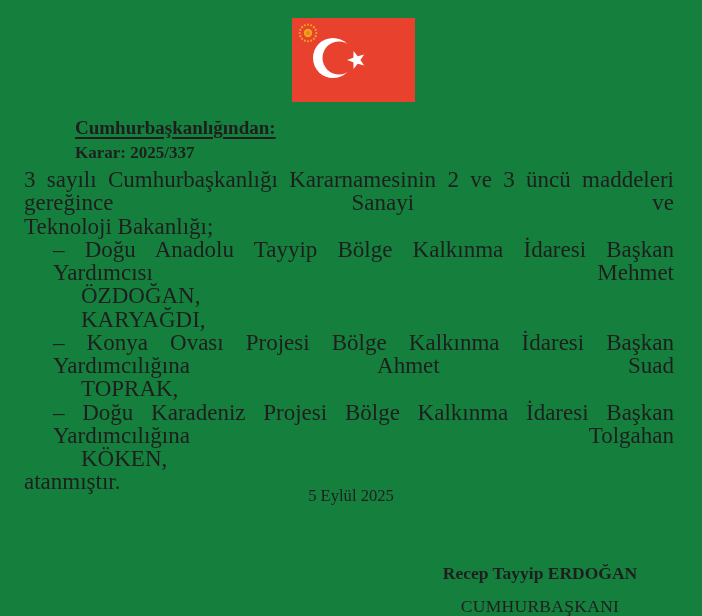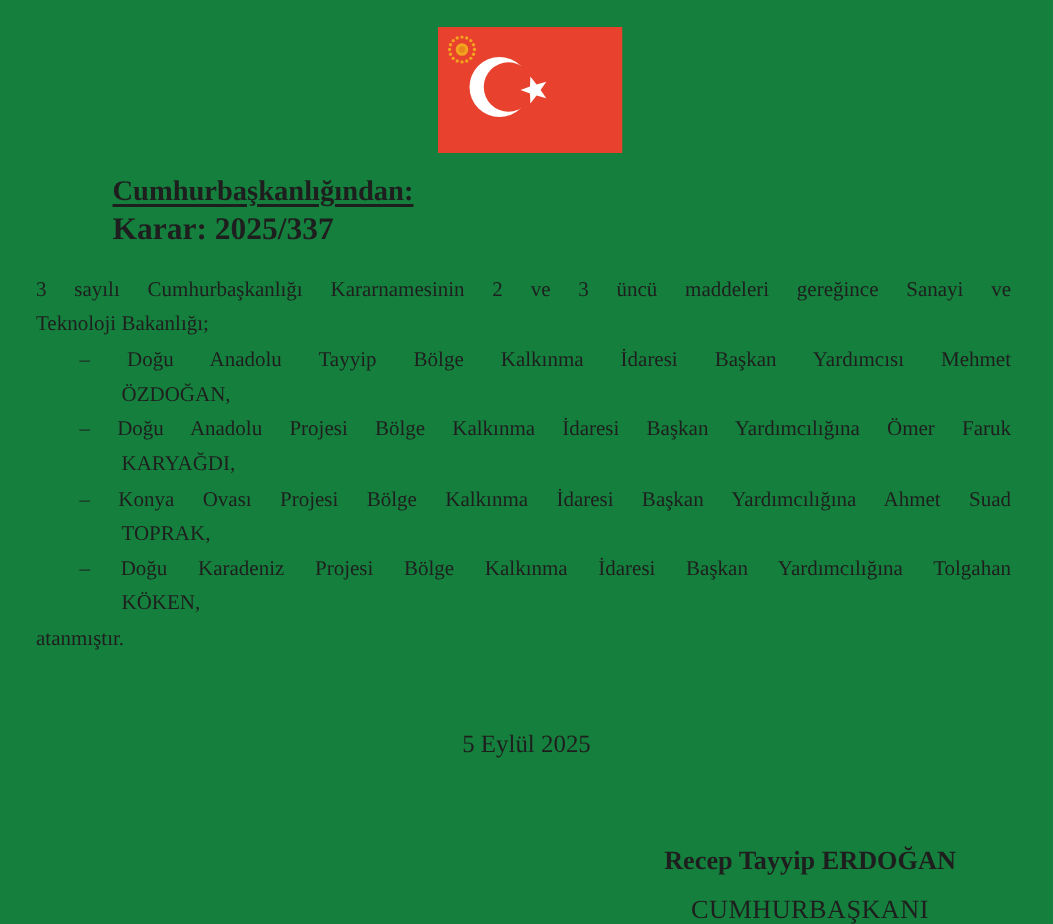--- a/index.html
+++ b/index.html
@@ -35,30 +35,30 @@
     font-weight: bold;
     line-height: 25px;
     text-decoration: underline;
     text-decoration-thickness: 1.6px;
     text-underline-offset: 3px;
   }
   .decision {
     position: absolute;
     left: 75px;
     top: 141px;
-    font-size: 21px;
+    font-size: 17px;
     font-weight: bold;
     line-height: 23px;
   }
   .body-block {
     position: absolute;
     left: 24px;
-    top: 182px;
+    top: 168px;
     width: 650px;
-    font-size: 14px;
+    font-size: 23px;
     line-height: 23.25px;
   }
   .line { min-height: 23.25px; }
   .just {
     text-align: justify;
     text-align-last: justify;
     text-justify: inter-word;
   }
   .ind-dash { padding-left: 29px; }
   .ind-cont { padding-left: 57px; }
@@ -129,21 +129,20 @@
   </svg>
 
   <div class="office">Cumhurbaşkanlığından:</div>
   <div class="decision">Karar: 2025/337</div>
 
   <div class="body-block">
     <div class="line just">3 sayılı Cumhurbaşkanlığı Kararnamesinin 2 ve 3 üncü maddeleri gereğince Sanayi ve</div>
     <div class="line">Teknoloji Bakanlığı;</div>
     <div class="line just ind-dash">– Doğu Anadolu Tayyip Bölge Kalkınma İdaresi Başkan Yardımcısı Mehmet</div>
     <div class="line ind-cont">ÖZDOĞAN,</div>
-    <div class="line just ind-dash">– Doğu Anadolu Projesi Bölge Kalkınma İdaresi Başkan Yardımcılığına Ömer Faruk</div>
     <div class="line ind-cont">KARYAĞDI,</div>
     <div class="line just ind-dash">– Konya Ovası Projesi Bölge Kalkınma İdaresi Başkan Yardımcılığına Ahmet Suad</div>
     <div class="line ind-cont">TOPRAK,</div>
     <div class="line just ind-dash">– Doğu Karadeniz Projesi Bölge Kalkınma İdaresi Başkan Yardımcılığına Tolgahan</div>
     <div class="line ind-cont">KÖKEN,</div>
     <div class="line">atanmıştır.</div>
   </div>
 
   <div class="date-line">5 Eylül 2025</div>
 

